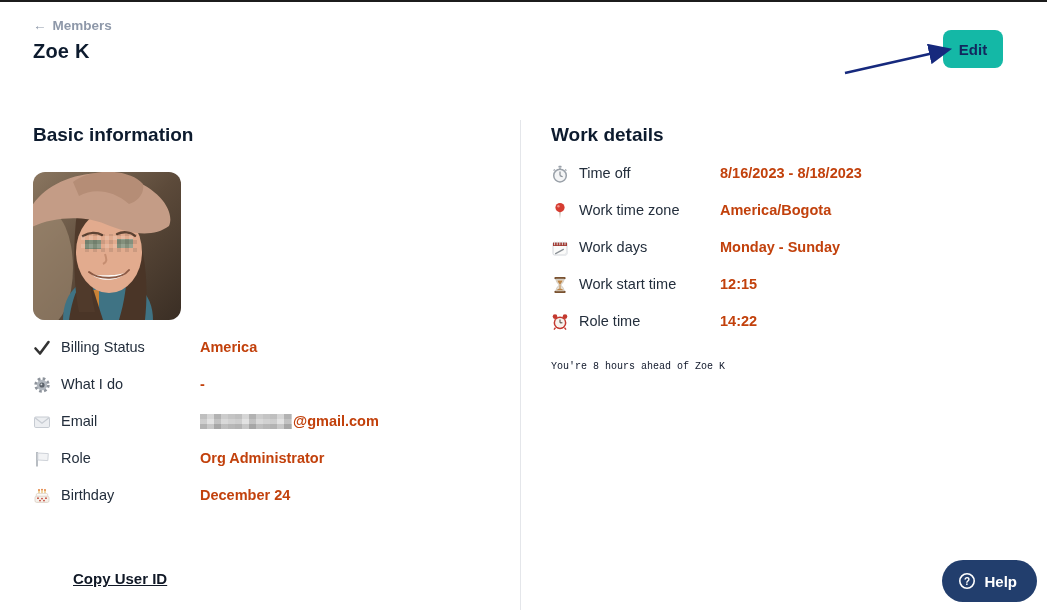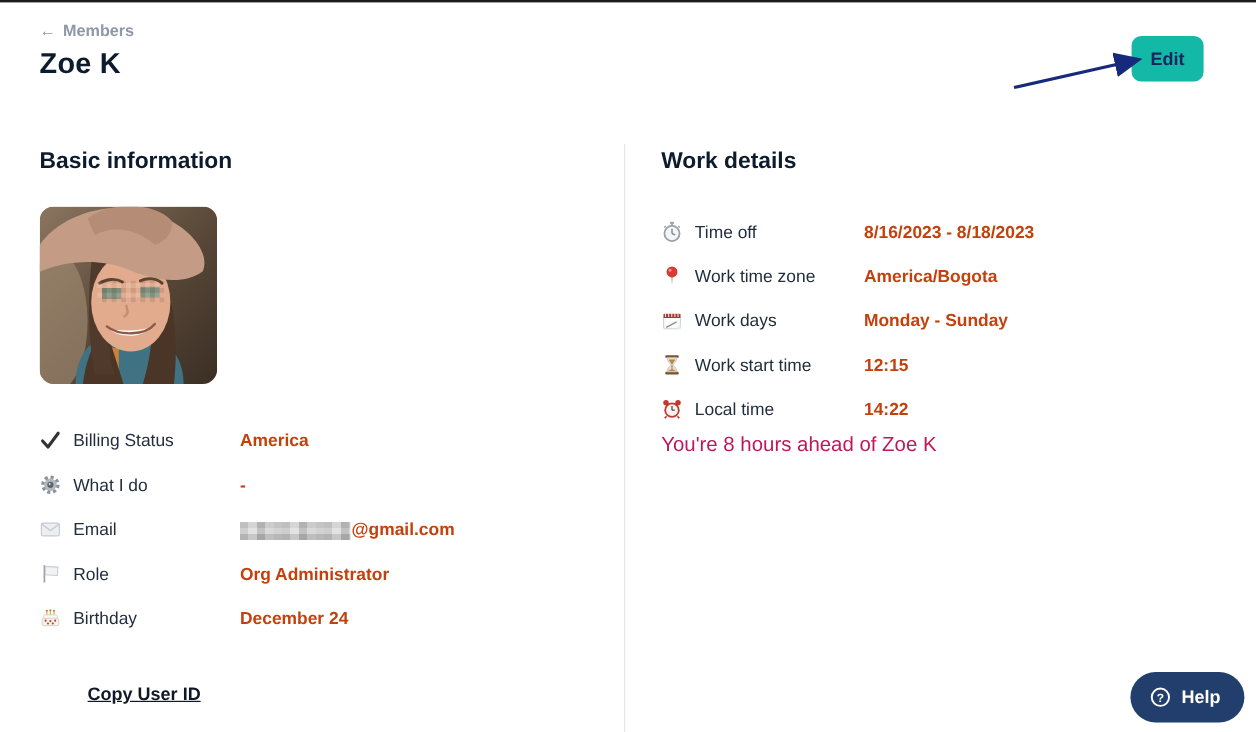--- a/index.html
+++ b/index.html
@@ -13,21 +13,21 @@
     color:#16202f;
   }
   
   .breadcrumb {
     position:absolute; left:33px; top:16px;
     font-size:13.5px; font-weight:700; color:#8e98a9;
     cursor:pointer; display:flex; gap:6px; align-items:center;
   }
   .page-title {
     position:absolute; left:33px; top:38px;
-    font-size:24px; font-weight:700; color:#0d1b2e;
+    font-size:20px; font-weight:700; color:#0d1b2e;
     letter-spacing:0.2px;
   }
   .edit-btn {
     position:absolute; left:943px; top:28px;
     width:60px; height:38px;
     background:#14b8a6; border:none; border-radius:8px;
     font-family:"Liberation Sans", sans-serif;
     font-size:15px; font-weight:700; color:#12275e;
     cursor:pointer;
   }
@@ -45,41 +45,41 @@
   #work-heading  { left:551px; top:122px; }
   
   .avatar {
     position:absolute; left:33px; top:170px;
     width:148px; height:148px; border-radius:12px; overflow:hidden;
   }
   
   .rows { position:absolute; display:flex; flex-direction:column; }
   #basic-rows { left:33px; top:337px; width:470px; }
   #work-rows  { left:551px; top:163px; width:470px; }
-  .row { height:37px; display:flex; align-items:flex-end; }
+  .row { height:37px; display:flex; align-items:flex-start; }
   .row .icon { width:18px; height:18px; margin-right:10px; flex:0 0 18px; display:flex; align-items:center; justify-content:center; }
   .row .icon svg { display:block; }
   .row .label { font-size:14.5px; color:#232e3c; }
   #basic-rows .label { width:139px; }
   #work-rows  .label { width:141px; }
   .row .value { font-size:14.5px; font-weight:700; color:#c2410c; display:flex; align-items:center; }
   .redacted {
     display:inline-block; width:92px; height:15px; margin-right:1px;
     background-image:
       repeating-linear-gradient(0deg, rgba(0,0,0,0.10) 0 5px, rgba(255,255,255,0.12) 5px 10px, rgba(0,0,0,0.04) 10px 15px),
       repeating-linear-gradient(90deg, #c7c7c7 0 7px, #dedede 7px 14px, #b9b9b9 14px 21px, #d4d4d4 21px 28px, #cccccc 28px 35px);
   }
   .copy-link {
     position:absolute; left:33px; top:568px;
     font-size:15px; font-weight:700; color:#101826;
     text-decoration:underline; cursor:pointer;margin-left:40px;
   }
   .tz-note {
     position:absolute; left:551px; top:359px;
-    font-size:17px; color:#be185d;
+    font-size:10px; color:#0f172a;font-family:Liberation Mono, monospace;
   }
   
   .help-btn {
     position:absolute; right:10px; bottom:8px;
     height:42px; padding:0 20px 0 16px;
     background:#223e6d; border:none; border-radius:21px;
     display:flex; align-items:center; gap:8px;
     font-family:"Liberation Sans", sans-serif;
     font-size:15px; font-weight:700; color:#ffffff;
     cursor:pointer;
@@ -281,21 +281,21 @@
         <circle cx="4" cy="3.6" r="2.3" fill="#c4392f"></circle>
         <circle cx="14" cy="3.6" r="2.3" fill="#c4392f"></circle>
         <line x1="4.4" y1="14.8" x2="3" y2="16.6" stroke="#c4392f" stroke-width="1.4"></line>
         <line x1="13.6" y1="14.8" x2="15" y2="16.6" stroke="#c4392f" stroke-width="1.4"></line>
         <circle cx="9" cy="9.8" r="6.4" fill="#c4392f"></circle>
         <circle cx="9" cy="9.8" r="4.9" fill="#f7f3ee"></circle>
         <line x1="9" y1="9.8" x2="9" y2="6.4" stroke="#5a4a42" stroke-width="1.1"></line>
         <line x1="9" y1="9.8" x2="11.4" y2="9.8" stroke="#5a4a42" stroke-width="1.1"></line>
       </svg>
     </span>
-    <span class="label">Local time</span>
+    <span class="label">Role time</span>
     <span class="value">14:22</span>
   </div>
 </div>
 
 <div class="tz-note">You're 8 hours ahead of Zoe K</div>
 
 <button class="help-btn">
   <span style="display:flex;">
     <svg width="18" height="18" viewBox="0 0 18 18">
       <circle cx="9" cy="9" r="7.2" fill="none" stroke="#ffffff" stroke-width="1.6"></circle>

